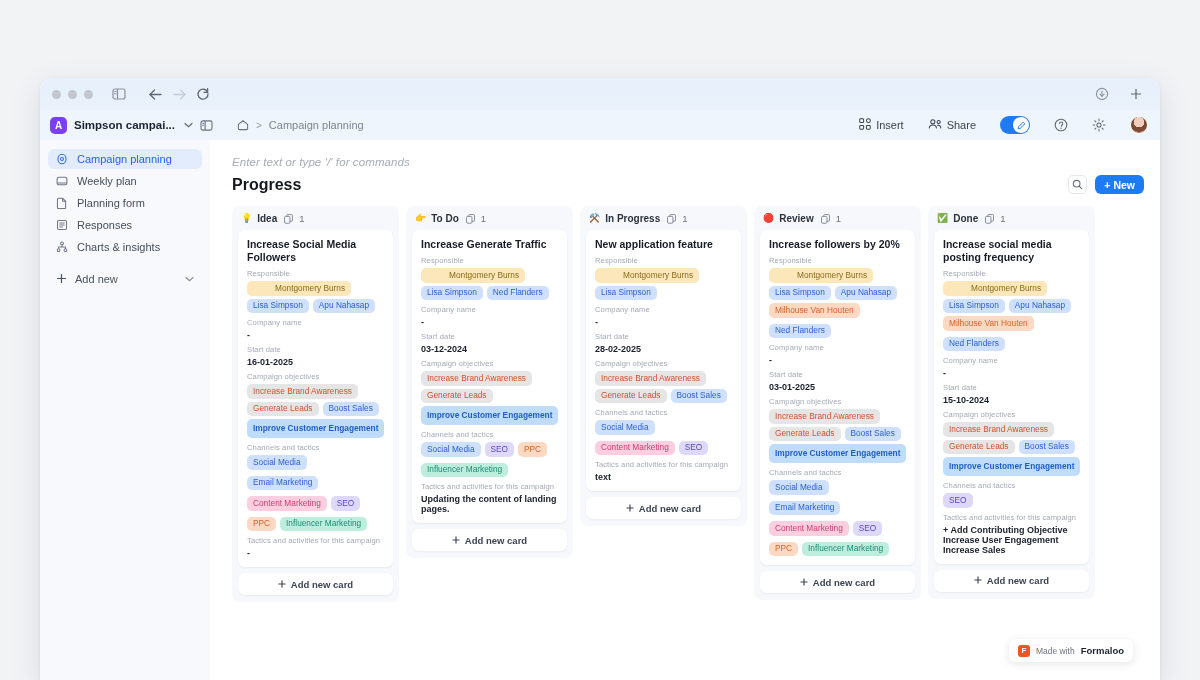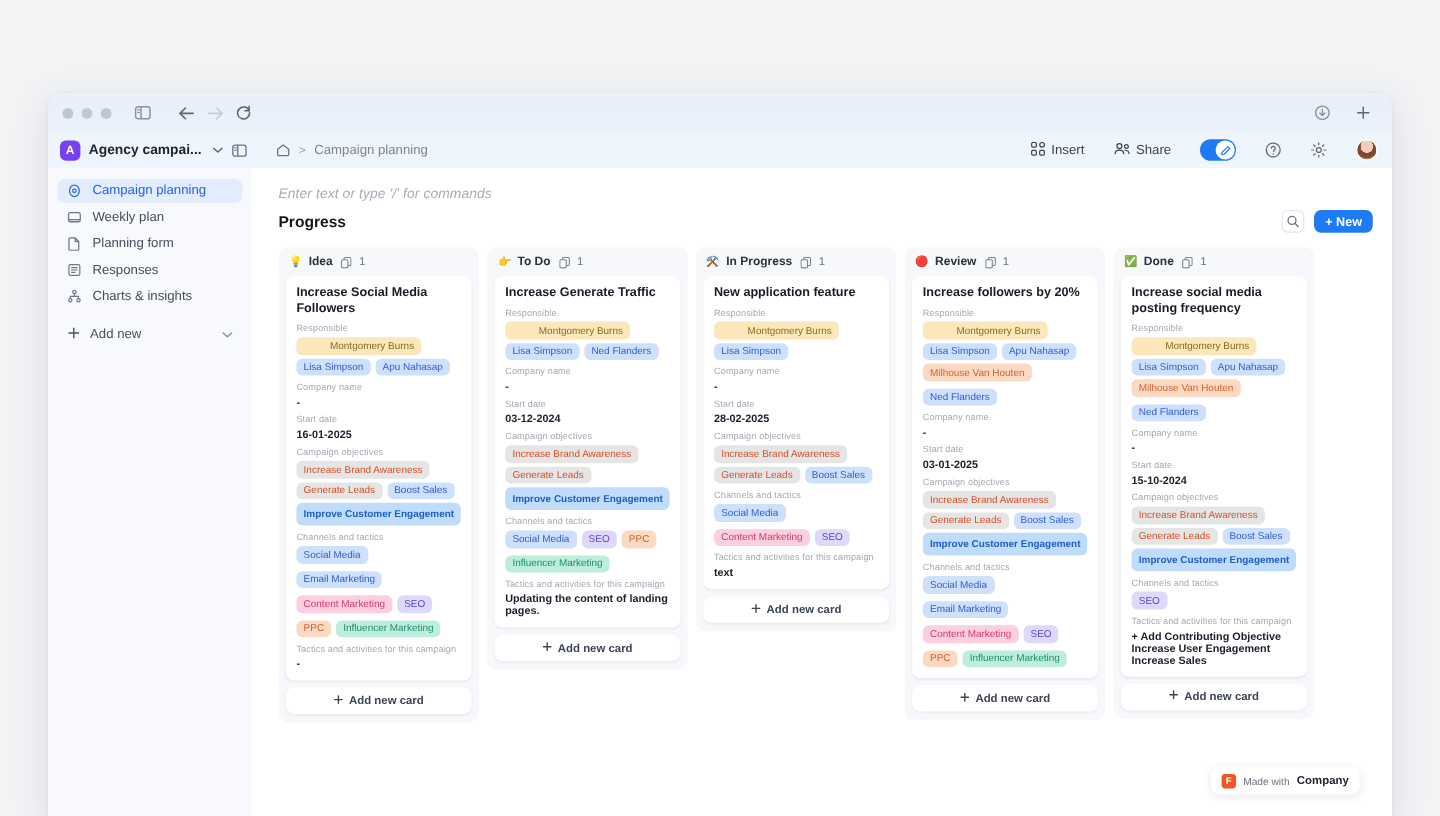--- a/index.html
+++ b/index.html
@@ -85,21 +85,21 @@
   .s-add {
     display:flex; align-items:center; gap:8px; height:20px; padding:0 8px;
     font-size:11px; color:#4a5160; margin-top:12px; cursor:pointer;
   }
   .s-add .spacer { margin-left:auto; color:#8a919e; font-size:9px; }
 
   
   .main { flex: 1; background: #fff; padding: 16px 16px 0 22px; overflow: hidden; position: relative; }
   .ph { font-size: 11.5px; color: #a5abb7; font-style: italic; letter-spacing:.1px; }
   .titlerow { display: flex; align-items: center; margin-top: 7px; }
-  .ptitle { font-size: 13px; font-weight: 700; color: #141821; }
+  .ptitle { font-size: 16px; font-weight: 700; color: #141821; }
   .titlerow .right { margin-left: auto; display: flex; align-items: center; gap: 8px; }
   .search-btn {
     width: 19px; height: 19px; border-radius: 5px; border: 1px solid #e3e7ee;
     display: flex; align-items: center; justify-content: center; color: #6a7180; background:#fff; cursor:pointer;
   }
   .new-btn {
     background: #1f7bf4; color: #fff; font-size: 10.5px; font-weight: 700;
     border: none; border-radius: 6px; height: 19px; padding: 0 9px;
     display: flex; align-items: center; gap: 4px; cursor: pointer;
     font-family: "Liberation Sans", sans-serif;
@@ -207,21 +207,21 @@
           <svg width="14" height="14" viewBox="0 0 14 14" fill="none" stroke="#5f6672" stroke-width="1.2" stroke-linecap="round">
             <line x1="7" y1="2.4" x2="7" y2="11.6"></line>
               <line x1="2.4" y1="7" x2="11.6" y2="7"></line>
           </svg>
         </span>
       </div>
     </div>
 
     <div class="appbar">
       <span class="ws-badge">A</span>
-      <span class="ws-name">Agency campai...</span>
+      <span class="ws-name">Simpson campai...</span>
       <span class="chev">
         <svg width="9" height="6" viewBox="0 0 9 6" fill="none" stroke="#5f6672" stroke-width="1.2" stroke-linecap="round">
             <polyline points="1,1.5 4.5,4.7 8,1.5"></polyline>
           </svg>
       </span>
       <span class="ic">
         <svg width="13" height="11" viewBox="0 0 14 12" fill="none" stroke="#6b7280" stroke-width="1.2">
           <rect x="1" y="1" width="12" height="10" rx="2"></rect>
             <line x1="5.5" y1="1" x2="5.5" y2="11"></line>
           <rect x="2.3" y="3" width="2.2" height="1" fill="#6b7280" stroke="none"></rect>
@@ -631,19 +631,19 @@
                     <line x1="1" y1="4.5" x2="8" y2="4.5"></line>
                   </svg></span>
                 <span>Add new card</span>
               </div>
             </div>
           </div>
 
         <div class="made">
           <span class="f-logo">F</span>
           <span class="made-t">Made with</span>
-          <span class="made-b">Company</span>
+          <span class="made-b">Formaloo</span>
         </div>
       </div>
 
     </div>
   </div>
 </div>
 
 </body></html>

